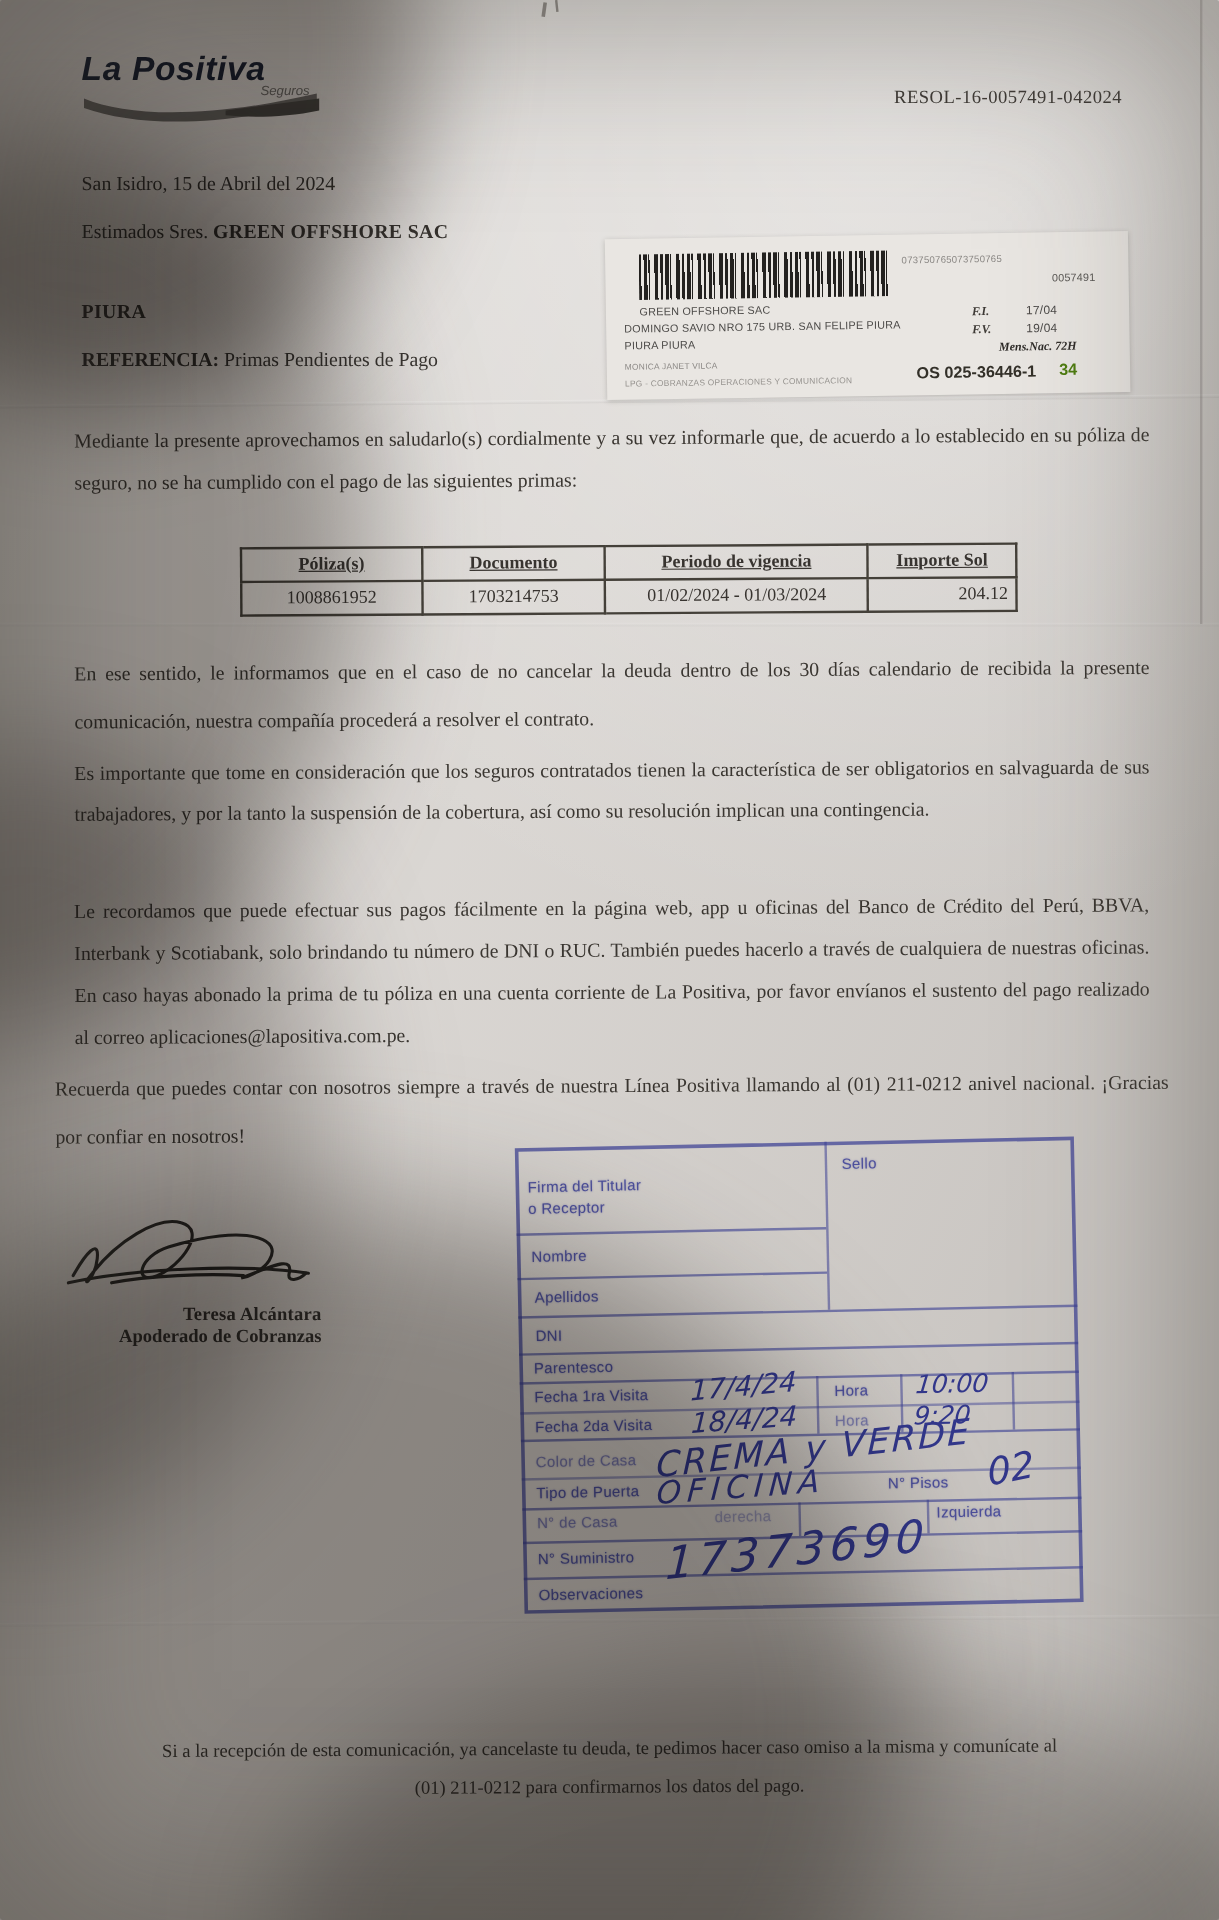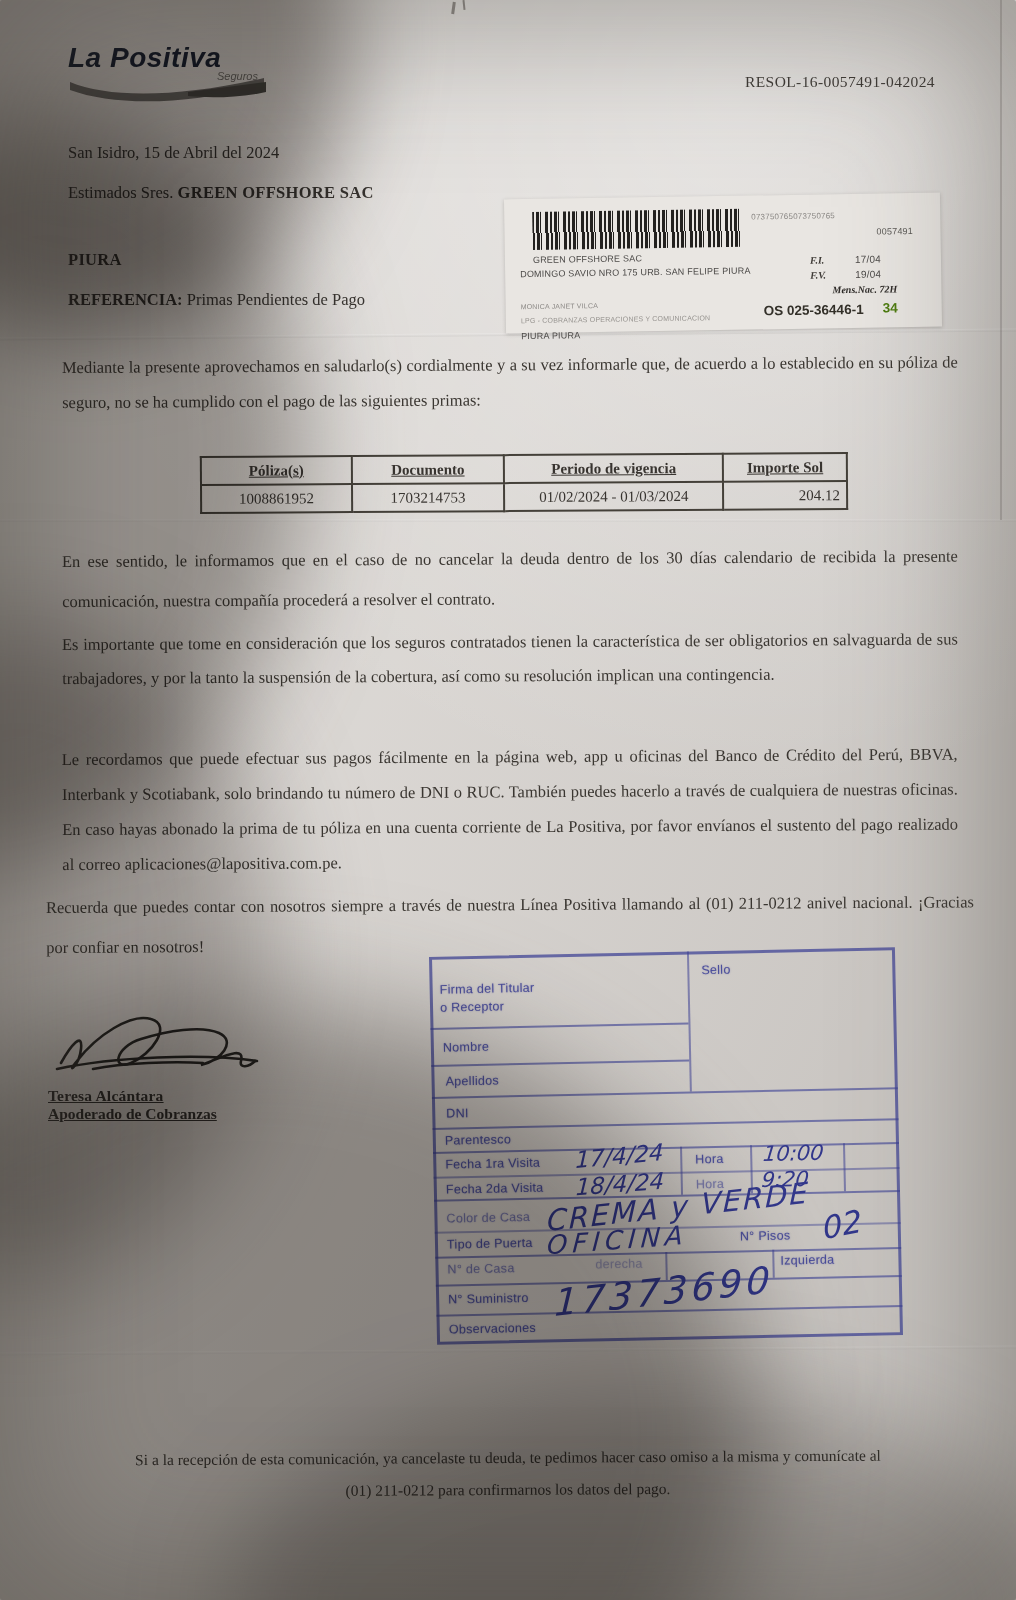--- a/index.html
+++ b/index.html
@@ -55,21 +55,21 @@
   #stamp{left:433px;top:952px;width:466px;height:388px;transform:rotate(-1.2deg);transform-origin:50% 50%;}
   #stamp-border{position:absolute;inset:0;border:3px solid rgba(60,64,148,0.72);}
   .sline{position:absolute;background:rgba(60,64,148,0.62);height:2px;}
   .svline{position:absolute;background:rgba(60,64,148,0.55);width:2px;}
   .slabel{position:absolute;font-family:"Liberation Sans",sans-serif;font-size:12.5px;
       color:rgba(58,62,150,0.82);text-shadow:0 0 1.5px rgba(58,62,150,0.55);letter-spacing:0.3px;}
   .hand{position:absolute;font-family:"DejaVu Sans",sans-serif;font-style:italic;
       color:#32378c;transform:skewX(-7deg);white-space:nowrap;}
 
   
-  #signature-block{left:48px;top:1005px;width:220px;text-align:left;text-decoration:underline;}
+  #signature-block{left:48px;top:1005px;width:220px;text-align:right;}
   #signatory-name{font-size:15.5px;font-weight:bold;letter-spacing:0.2px;}
   #signatory-title{font-size:15.5px;font-weight:bold;}
 
   .footer-line{position:absolute;left:0;width:1016px;text-align:center;font-size:15.5px;color:#3a3631;}
   .penmark{position:absolute;background:rgba(70,64,58,0.55);}
 </style>
 </head>
 <body>
 
 <div id="photo">
@@ -109,21 +109,21 @@
     <span class="b">REFERENCIA:</span>
     <span>Primas Pendientes de Pago</span>
   </div>
 
   <div class="abs" id="sticker">
     <div class="abs" id="barcode"></div>
     <div class="abs tiny" style="left:247px;top:17px;font-size:8px;color:#8a8784;">073750765073750765</div>
     <div class="abs tiny" style="left:372px;top:33px;font-size:9px;color:#5a5855;">0057491</div>
     <div class="abs tiny" style="left:28px;top:56px;">GREEN OFFSHORE SAC</div>
     <div class="abs tiny" style="left:15px;top:70px;">DOMINGO SAVIO NRO 175 URB. SAN FELIPE  PIURA</div>
-    <div class="abs tiny" style="left:15px;top:84px;margin-top:48px;">PIURA PIURA</div>
+    <div class="abs tiny" style="left:15px;top:84px;">PIURA PIURA</div>
     <div class="abs serif" style="left:305px;top:60px;font-size:10px;font-style:italic;font-weight:bold;color:#3d3935;">F.I.</div>
     <div class="abs tiny" style="left:350px;top:60px;font-size:10px;">17/04</div>
     <div class="abs serif" style="left:305px;top:75px;font-size:10px;font-style:italic;font-weight:bold;color:#3d3935;">F.V.</div>
     <div class="abs tiny" style="left:350px;top:75px;font-size:10px;">19/04</div>
     <div class="abs serif b" style="left:327px;top:90px;font-size:10px;font-style:italic;color:#2f2c29;">Mens.Nac. 72H</div>
     <div class="abs tiny" style="left:15px;top:104px;font-size:7px;color:#8c8986;">MONICA JANET VILCA</div>
     <div class="abs tiny" style="left:15px;top:118px;font-size:7px;color:#96938f;">LPG - COBRANZAS OPERACIONES Y COMUNICACION</div>
     <div class="abs sans" style="left:258px;top:108px;font-size:13.5px;font-weight:bold;color:#333029;">OS 025-36446-1</div>
     <div class="abs sans" style="left:377px;top:107px;font-size:13.5px;font-weight:bold;color:#4d7c0f;">34</div>
   </div>

